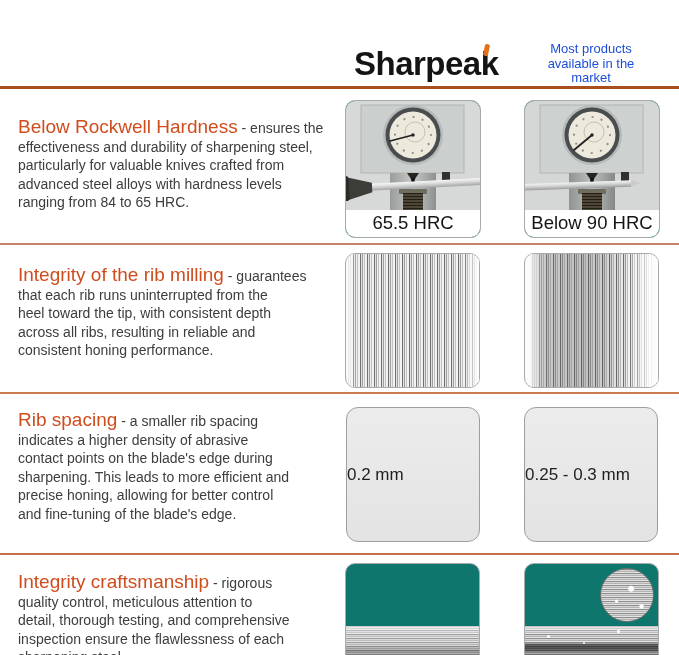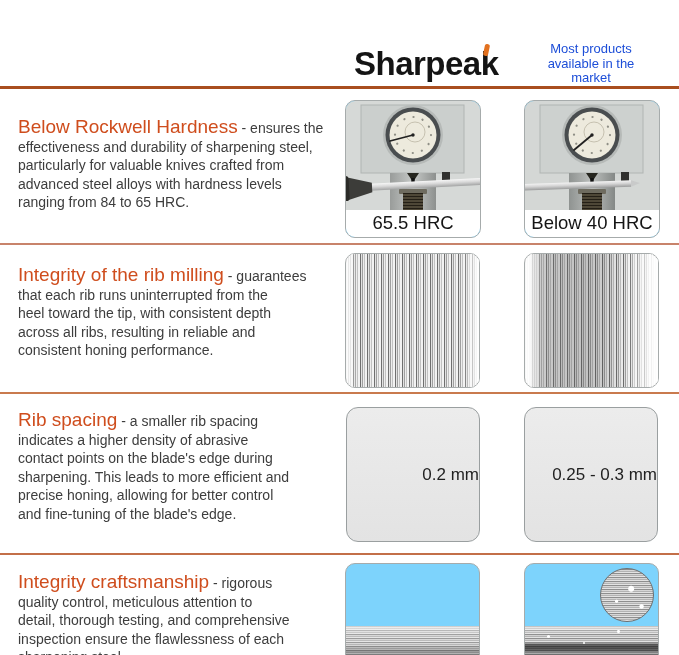--- a/index.html
+++ b/index.html
@@ -15,34 +15,34 @@
   .divider{position:absolute;left:0;width:679px;}
   .d1{top:46px;height:3px;background:#a94e1f;}
   .d2{top:203px;height:2px;background:#c8836b;}
   .d3{top:352px;height:2px;background:#c97a4e;}
   .d4{top:513px;height:2px;background:#c36f48;}
   
   .section-text{position:absolute;left:18px;width:325px;font-size:14px;line-height:18.5px;
         color:#3d3d3d;white-space:pre-line;}
   .section-title{font-size:19px;color:#cf4d1d;}
   
-  .imgbox{position:absolute;border:1px solid #a6abab;border-radius:10px;overflow:hidden;background:#7dd3fc;}
+  .imgbox{position:absolute;border:1px solid #a6abab;border-radius:10px;overflow:hidden;background:#0f766e;}
   .img-label{position:absolute;left:0;right:0;bottom:0;height:27px;background:#fff;text-align:center;
         font-size:18.5px;line-height:26px;color:#141414;}
   .gauge{display:block;}
   
   .ribs{width:100%;height:100%;background-color:#fafafa;background-image:
     linear-gradient(90deg, rgba(255,255,255,1) 0%, rgba(255,255,255,0) 8%, rgba(255,255,255,0) 88%, rgba(255,255,255,1) 100%),
     repeating-linear-gradient(90deg,#6f6f6f 0px,#6f6f6f 1px,#e2e2e2 1px,#e2e2e2 2px,#9f9f9f 2px,#9f9f9f 3px,#ededed 3px,#ededed 4px,#c2c2c2 4px,#c2c2c2 5px,#f2f2f2 5px,#f2f2f2 7px);}
   .ribs-comp{background-image:
     linear-gradient(90deg, rgba(255,255,255,.95) 0%, rgba(255,255,255,.95) 3%, rgba(110,110,110,.30) 14%, rgba(70,70,70,.28) 45%, rgba(40,40,40,.18) 58%, rgba(255,255,255,0) 78%, rgba(255,255,255,.95) 96%),
     repeating-linear-gradient(90deg,#6f6f6f 0px,#6f6f6f 1px,#e2e2e2 1px,#e2e2e2 2px,#9f9f9f 2px,#9f9f9f 3px,#ededed 3px,#ededed 4px,#c2c2c2 4px,#c2c2c2 5px,#f2f2f2 5px,#f2f2f2 7px);}
   
   .graybox{position:absolute;background:linear-gradient(180deg,#ececec,#e3e3e3);border:1px solid #9a9fa0;
-        border-radius:12px;display:flex;align-items:center;justify-content:flex-end;font-size:17px;color:#1f1f1f;}
+        border-radius:12px;display:flex;align-items:center;justify-content:flex-start;font-size:17px;color:#1f1f1f;}
   
   .rod-band{position:absolute;left:0;right:0;top:48%;height:25%;background-image:
     linear-gradient(180deg, rgba(255,255,255,.55), rgba(255,255,255,0) 30%, rgba(0,0,0,0) 55%, rgba(0,0,0,.28) 80%, rgba(0,0,0,.10) 100%),
     repeating-linear-gradient(180deg,#9b9b9b 0px,#9b9b9b 1px,#d9d9d9 1px,#d9d9d9 2px,#bcbcbc 2px,#bcbcbc 3px,#e6e6e6 3px,#e6e6e6 4px);}
   .rod-band-dark{background-image:
     linear-gradient(180deg, transparent 0 52%, rgba(15,15,15,.55) 58%, rgba(15,15,15,.55) 72%, transparent 82%),
     linear-gradient(180deg, rgba(255,255,255,.5), rgba(255,255,255,0) 28%, rgba(0,0,0,0) 50%, rgba(0,0,0,.30) 80%, rgba(0,0,0,.12) 100%),
     repeating-linear-gradient(180deg,#8e8e8e 0px,#8e8e8e 1px,#d2d2d2 1px,#d2d2d2 2px,#b3b3b3 2px,#b3b3b3 3px,#e3e3e3 3px,#e3e3e3 4px);}
   .rod-shadow{position:absolute;left:0;right:0;top:73%;height:27%;
     background:linear-gradient(180deg,#c8c8c5,#dcd9d0 45%,#ebe8dd);}
@@ -148,21 +148,21 @@
       <circle cx="67" cy="34" r="1.7" fill="#222222"></circle>
       <polygon points="61,72 73,72 67,81" fill="#26261f"></polygon>
       <rect x="65.3" y="77" width="3.4" height="6" fill="#111111"></rect>
       <g transform="rotate(-2 55 84)">
         <rect x="-10" y="81" width="116" height="6.5" fill="url(#gB-rod)"></rect>
         <polygon points="106,81 115,84.2 106,87.5" fill="#c9caca"></polygon>
       </g>
       <rect x="53" y="88" width="28" height="5" rx="1" fill="#6e6b5f"></rect>
       <rect x="57" y="92" width="20" height="21" fill="url(#gB-thr)"></rect>
     </svg>
-    <div class="img-label">Below 40 HRC</div>
+    <div class="img-label">Below 90 HRC</div>
   </div>
 
   <div class="section-text" style="top:226px"><span class="section-title">Integrity of the rib milling</span> <span>- guarantees
 that each rib runs uninterrupted from the
 heel toward the tip, with consistent depth
 across all ribs, resulting in reliable and
 consistent honing performance.</span></div>
 
   <div class="imgbox" style="left:345px;top:213px;width:133px;height:133px">
     <div class="ribs"></div>

